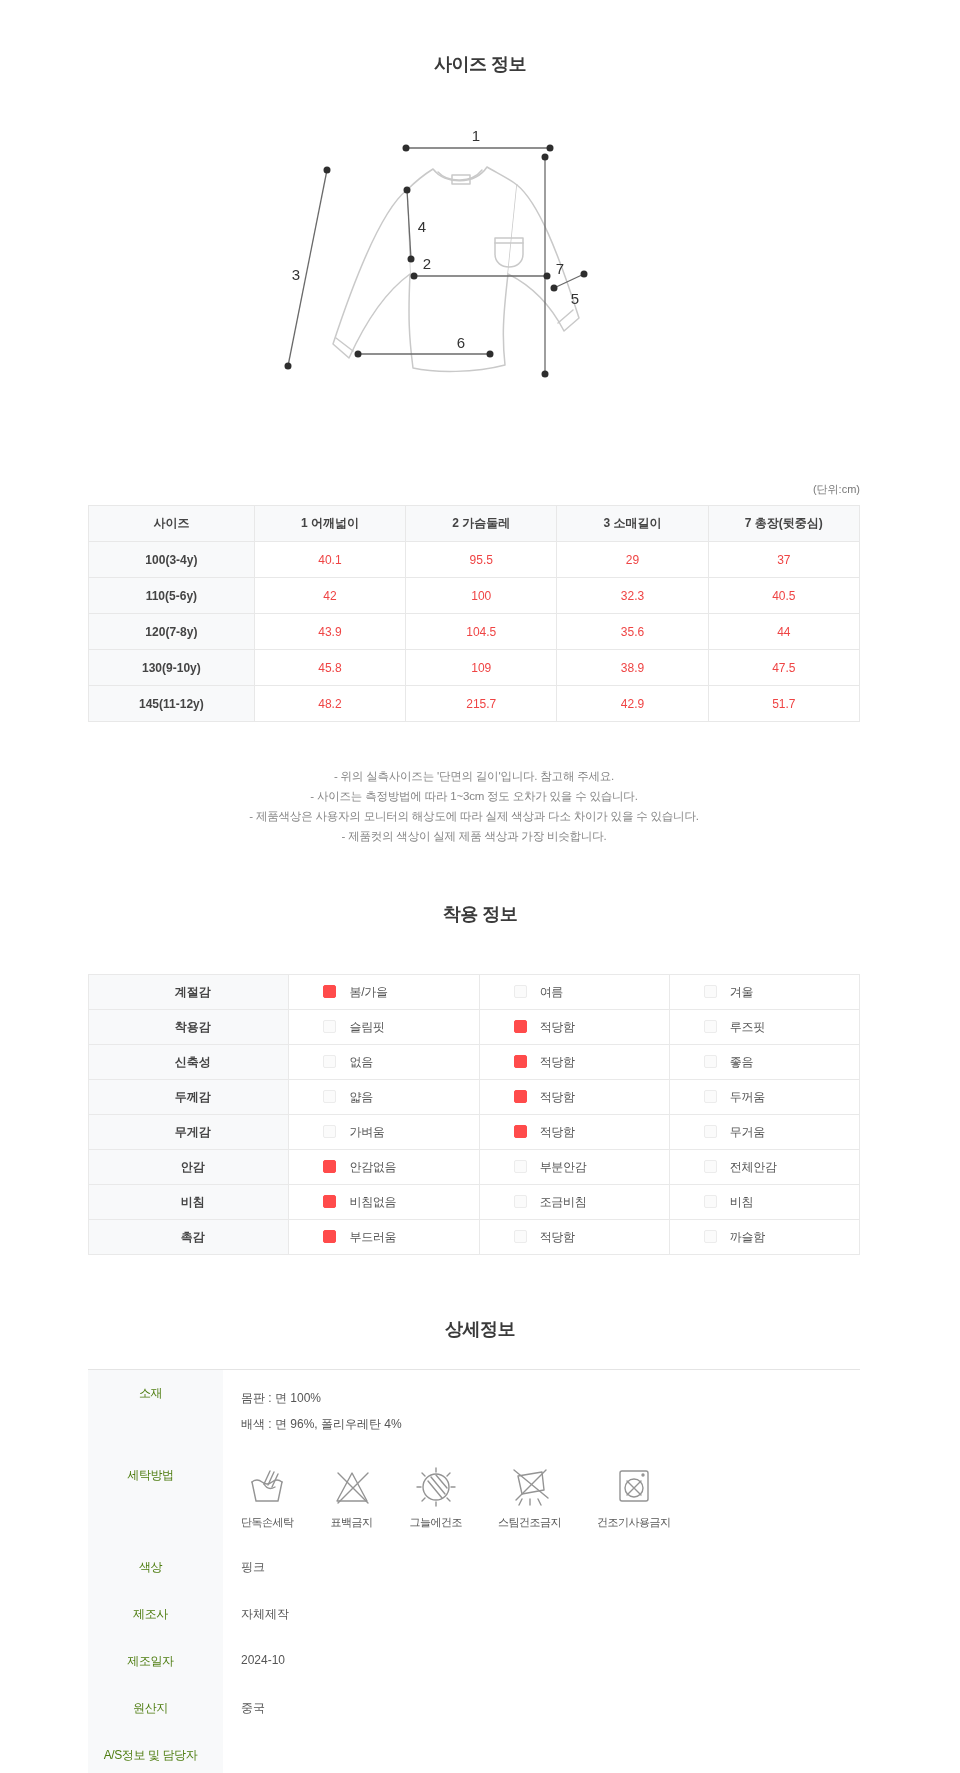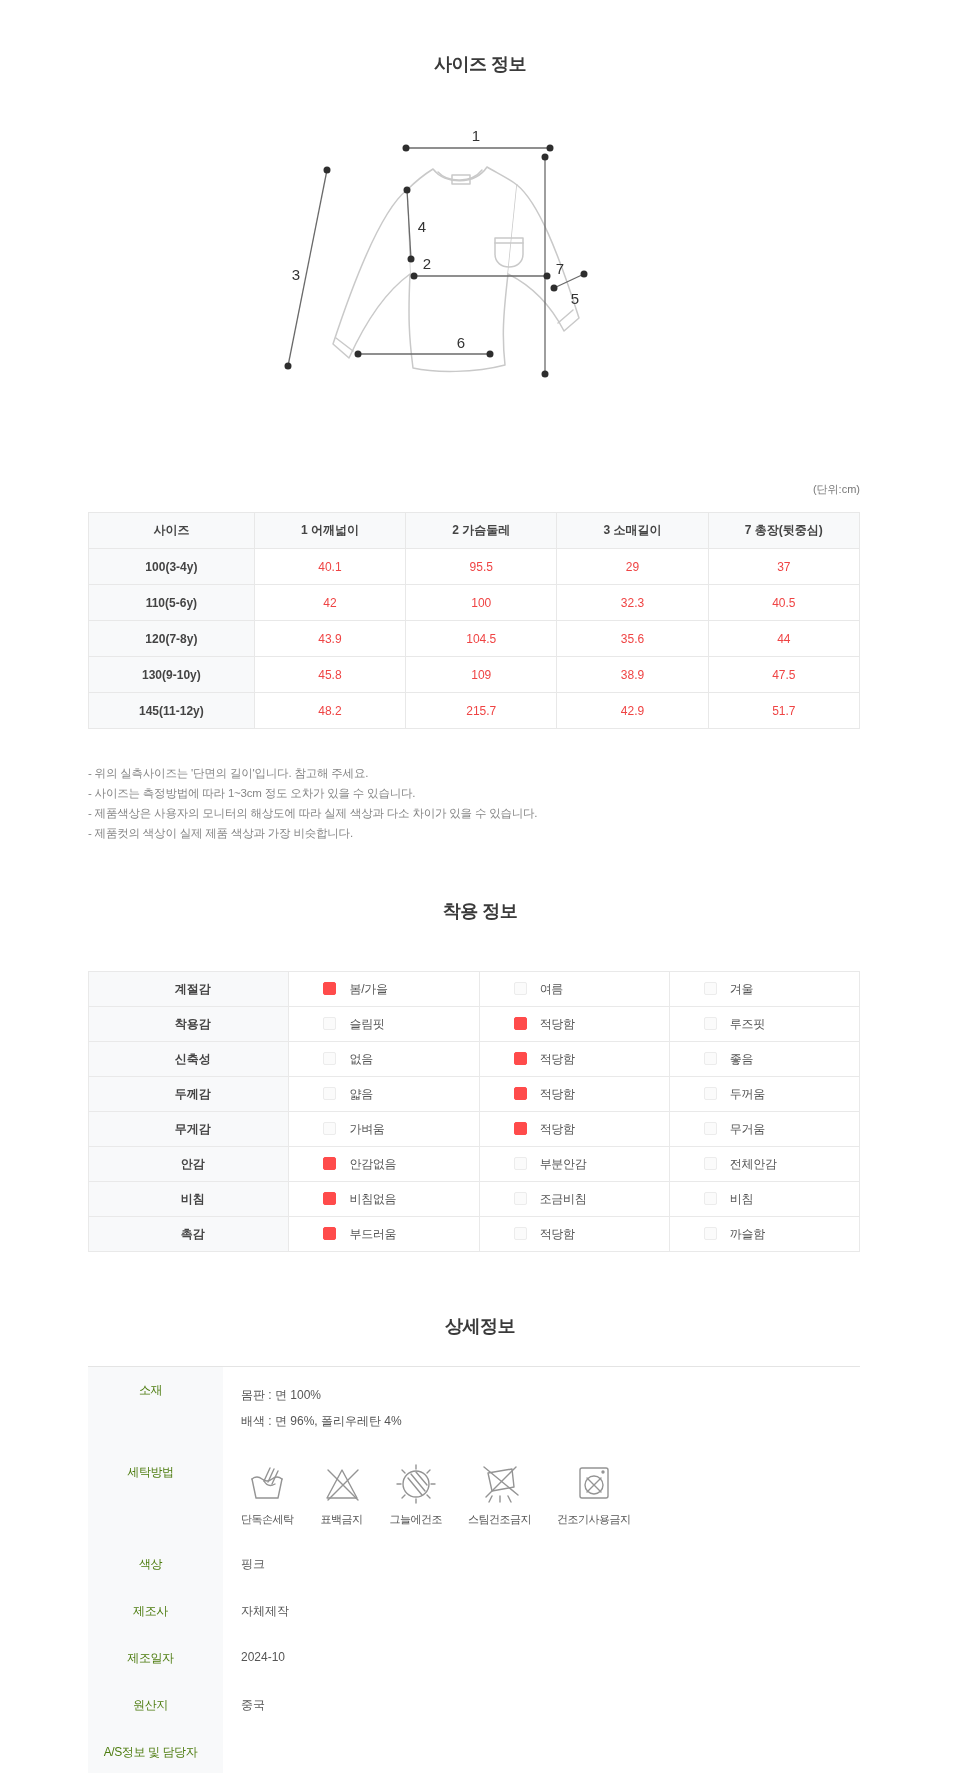--- a/index.html
+++ b/index.html
@@ -15,30 +15,30 @@
   }
   .t1 { padding-top: 52px; }
   .t2 { margin-top: 56px; }
   .t3 { margin-top: 62px; }
 
   svg.diagram { display:block; margin: 46px auto 0; }
   svg.diagram text { font-family: "Liberation Sans", "DejaVu Sans", sans-serif; font-size: 15px; fill:#333; }
 
   .unit { text-align: right; font-size: 11px; color: #777; margin-top: 80px; }
 
-  table.size { width: 100%; border-collapse: collapse; margin-top: 15px; table-layout: fixed; }
+  table.size { width: 100%; border-collapse: collapse; margin-top: 8px; table-layout: fixed; }
   table.size col.c0 { width: 21.5%; }
   table.size th, table.size td {
     border: 1px solid #e8e8e8; height: 36px; text-align: center;
     font-size: 12px; vertical-align: middle;
   }
   table.size thead th, table.size th.rowhead { background: #f8f9fa; font-weight: 700; color:#444; }
   table.size td { color: #ef4444; font-weight: 400; }
 
-  ul.notes { margin-top: 34px; list-style: none; }
+  ul.notes { margin-top: 44px; list-style: none; text-align: center; }
   ul.notes li { font-size: 11.5px; color: #858585; line-height: 20px; letter-spacing: -0.2px; }
 
   table.fit { width: 100%; border-collapse: collapse; margin-top: 48px; table-layout: fixed; }
   table.fit col.f0 { width: 26%; }
   table.fit th, table.fit td { border: 1px solid #e9e9e9; height: 35px; font-size: 12px; vertical-align: middle; }
   table.fit th { background: #f8f9fa; font-weight: 700; color:#444; text-align:center;padding-left:8px; }
   table.fit td.opt { padding-left: 34px; color:#555; }
   .chk { display:inline-block; width:13px; height:13px; border-radius:2px;
          background:#fbfbfb; border:1px solid #ececec; vertical-align:-2px; margin-right:13px; }
   .chk.on { background: var(--accent, #ff4b4b); border-color: var(--accent, #ff4b4b); }
@@ -47,21 +47,21 @@
   .detail-table {
     margin-top: 28px; display: grid; grid-template-columns: 135px 1fr;
     border-top: 1px solid #e4e4e4; border-bottom: 1px solid #e4e4e4;
   }
   .dlabel {
     background: #f8f9fa; text-align: center; padding: 15px 14px 15px 4px;
     font-size: 12px; font-weight: 400; color: #4d7c0f; letter-spacing:-0.4px;
   }
   .dcontent { padding: 15px 0 15px 18px; font-size: 12px; color: #555; }
   .dline { line-height: 26px; }
-  .dcontent.washrow { display: flex; gap: 26px; padding-top: 12px; padding-bottom: 14px; }
+  .dcontent.washrow { display: flex; gap: 36px; padding-top: 12px; padding-bottom: 14px; }
   .wash { display: flex; flex-direction: column; align-items: center; }
   .wash svg { display: block; }
   .washlabel { font-size: 11px; color: #555; margin-top: 7px; letter-spacing: -0.5px; white-space: nowrap; }
 </style>
 </head>
 <body style="--accent: #ff4b4b;">
 
 <div>
   <h2 class="section-title t1">사이즈 정보</h2>
 

